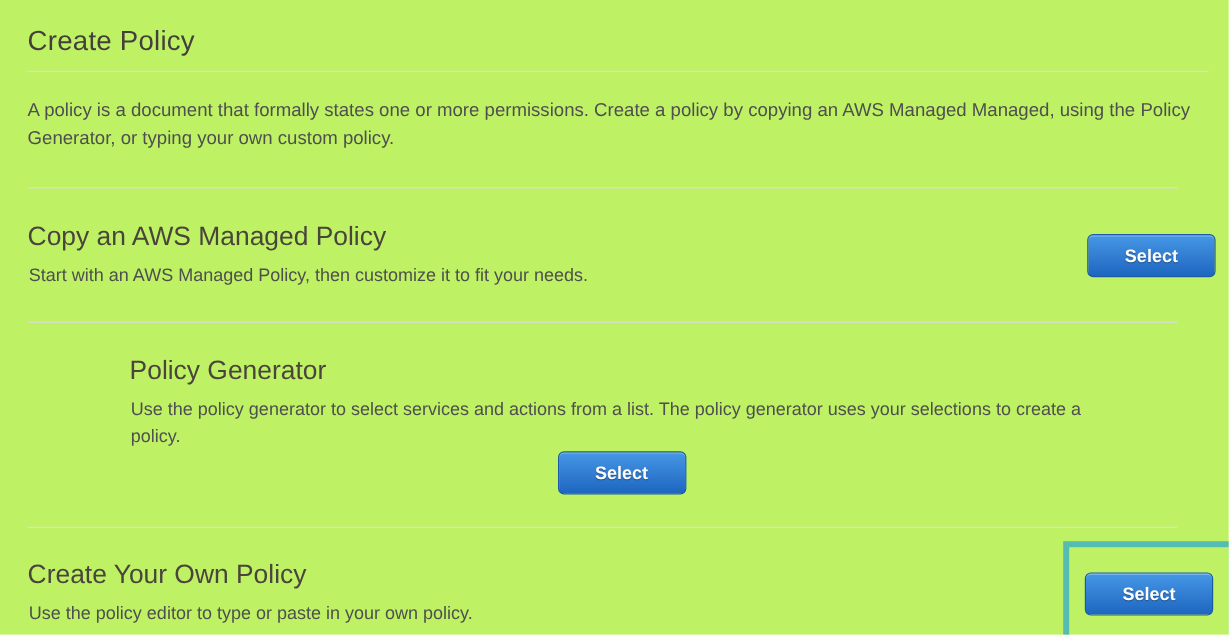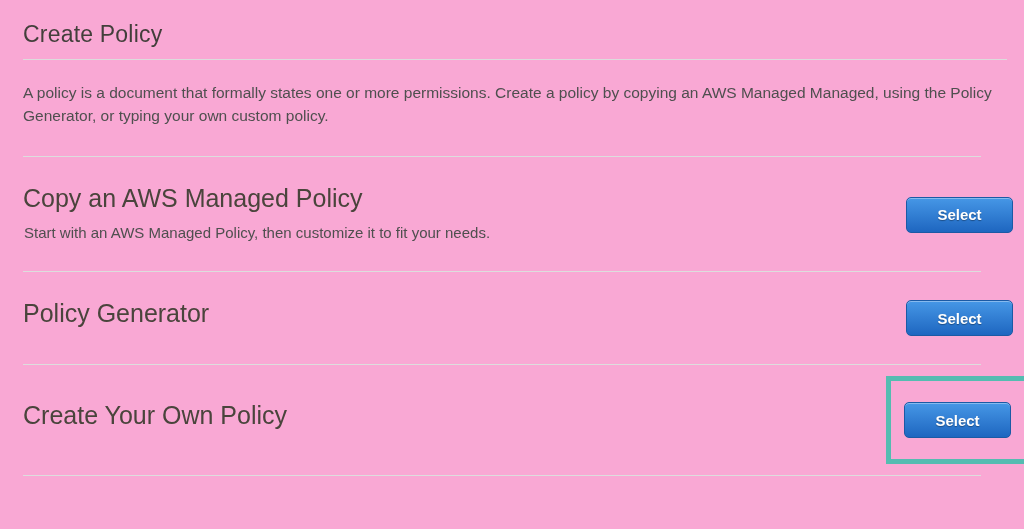--- a/index.html
+++ b/index.html
@@ -5,21 +5,21 @@
   html, body {
     margin: 0;
     padding: 0;
     background: #ffffff;
     font-family: "Liberation Sans", sans-serif;
   }
   .page {
     position: relative;
     width: 1024px;
     height: 529px;
-    background: #f9a8d4;
+    background: #bef264;
     overflow: hidden;
   }
   .inner {
     margin-left: 23px;
   }
   h1.page-title {
     margin: 21px 0 11px 0;
     font-size: 23px;
     font-weight: 400;
     color: #433f3b;
@@ -47,28 +47,28 @@
   hr.first-sec-rule {
     margin-top: 29px;
   }
   .section-row {
     display: flex;
     justify-content: space-between;
     align-items: center;
     width: 990px;
   }
   .section-row.pad-std { padding: 27px 0 26px 0; }
-  .section-row.pad-tall { padding: 27px 0 27px 0; }
+  .section-row.pad-tall { padding: 27px 0 27px 0; flex-direction: column; }
   .section-row.pad-slim { padding: 11px 0 11px 0; }
   .section-text {
     max-width: 820px;
   }
   h2.section-heading {
     margin: 0 0 9px 0;
-    font-size: 25px;
+    font-size: 22px;
     font-weight: 400;
     color: #4a443c;
   }
   p.section-desc {
     margin: 1px;
     font-size: 15px;
     line-height: 22px;
     color: #4f4f4f;
   }
   .button-slot {
@@ -121,31 +121,33 @@
       <div class="button-slot">
         <button class="select-btn">Select</button>
       </div>
     </div>
 
     <hr class="sec-rule">
 
     <div class="section-row pad-tall">
       <div class="section-text">
         <h2 class="section-heading">Policy Generator</h2>
+        <p class="section-desc">Use the policy generator to select services and actions from a list. The policy generator uses your selections to create a policy.</p>
       </div>
       <div class="button-slot">
         <button class="select-btn">Select</button>
       </div>
     </div>
 
     <hr class="sec-rule">
 
     <div class="section-row pad-slim">
       <div class="section-text">
         <h2 class="section-heading">Create Your Own Policy</h2>
+        <p class="section-desc">Use the policy editor to type or paste in your own policy.</p>
       </div>
       <div class="button-slot">
         <div class="highlight-box">
           <button class="select-btn">Select</button>
         </div>
       </div>
     </div>
 
     <hr class="sec-rule">
 

